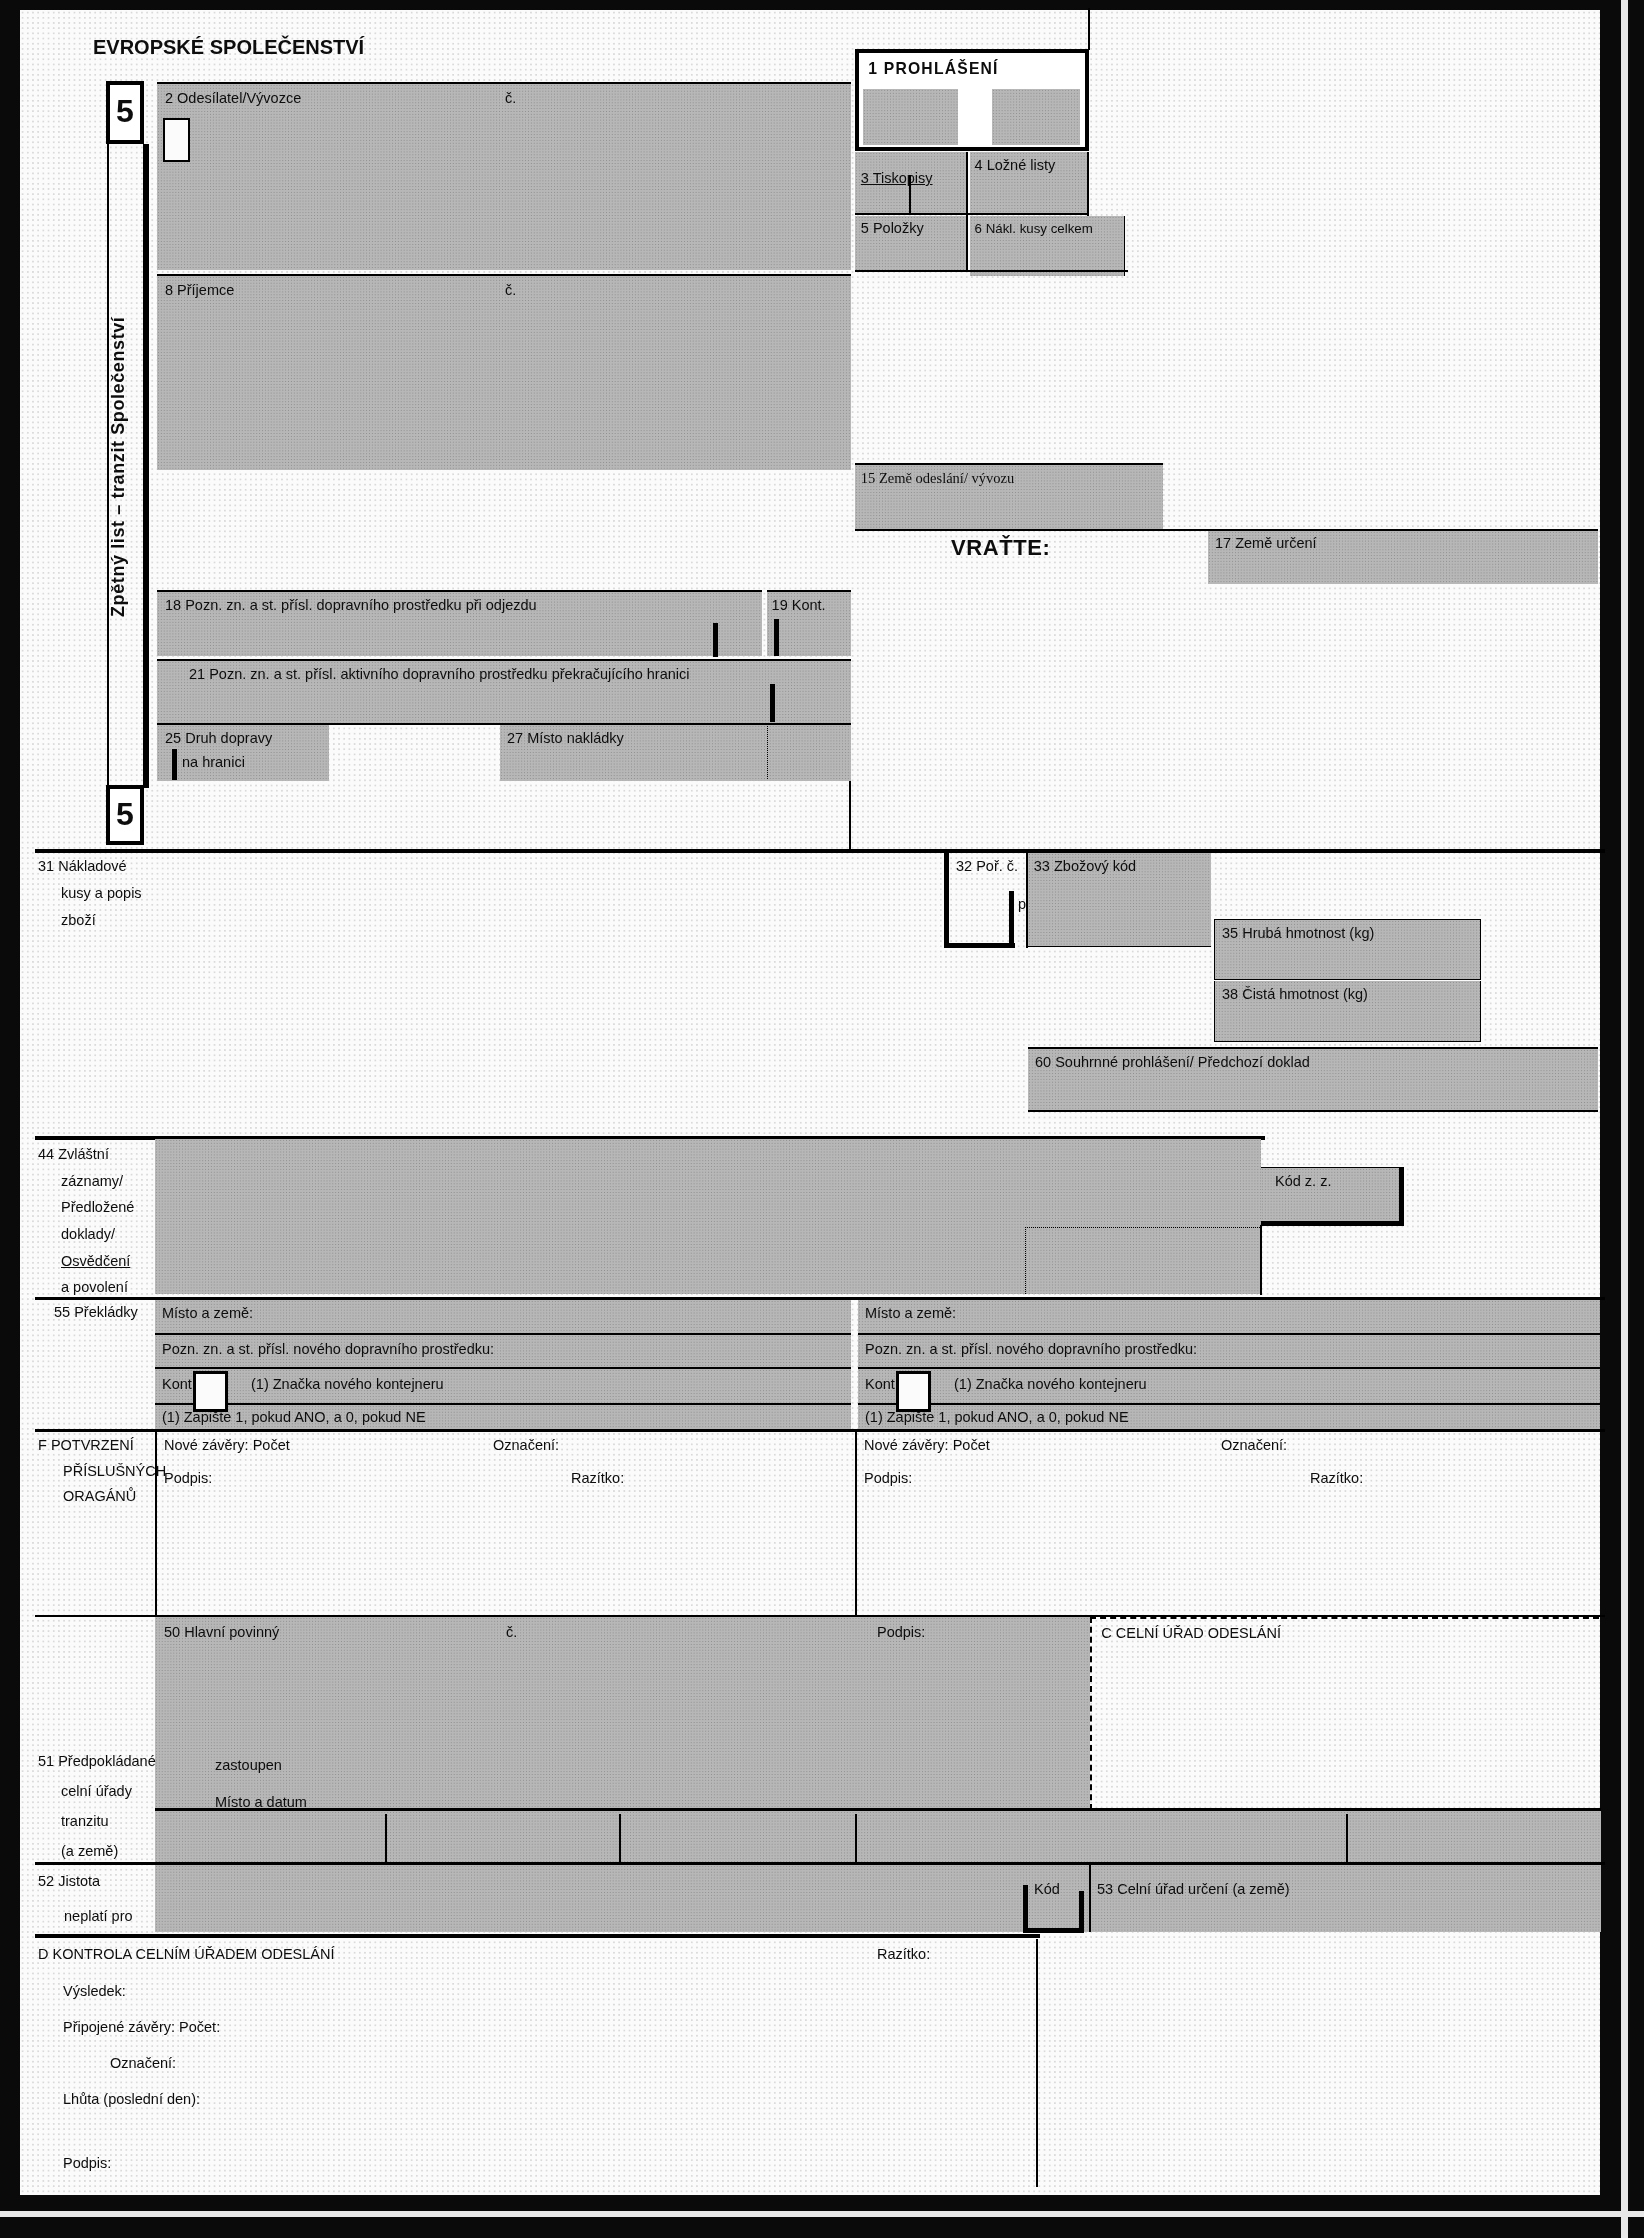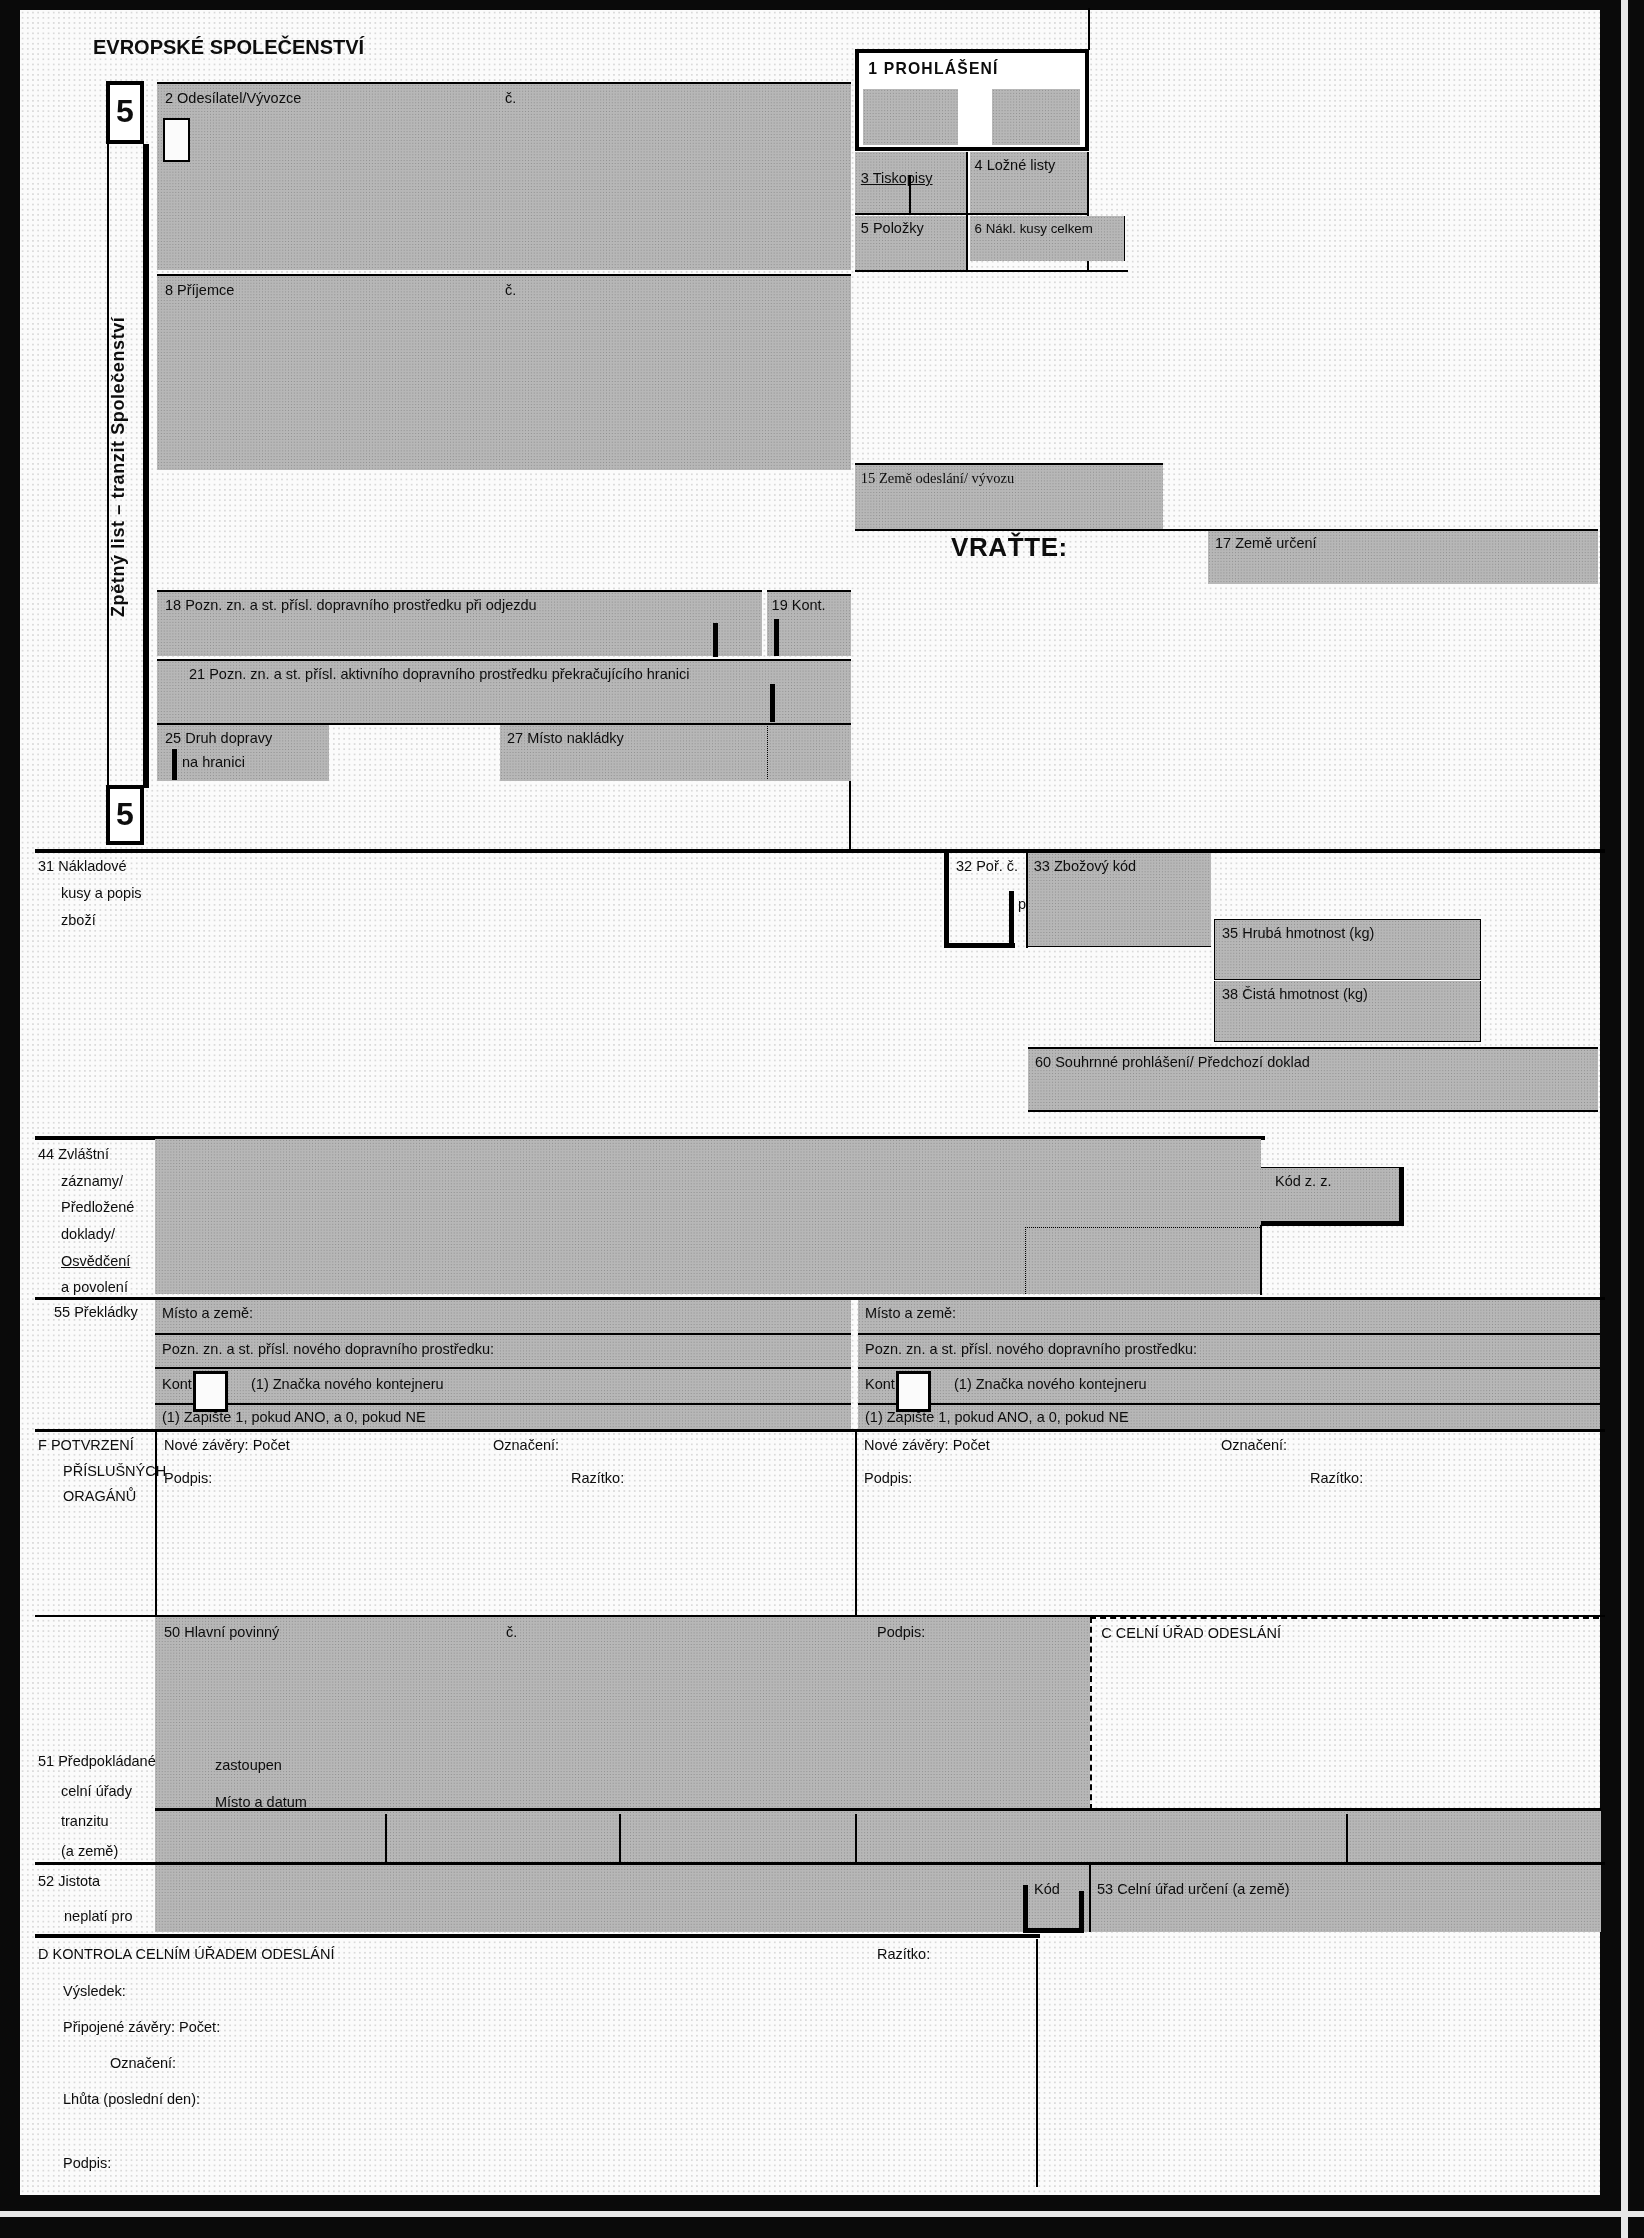--- a/index.html
+++ b/index.html
@@ -53,35 +53,35 @@
   <div class="abs grey" style="left:970px;top:152px;width:119px;height:61px;">
     <div class="abs lbl" style="left:4.6px;top:4.6px;">4   Ložné listy</div>
   </div>
   <div class="abs vl" style="left:966px;top:152px;width:2.3px;height:118px;"></div>
   <div class="abs vl" style="left:909px;top:175px;width:2.3px;height:38px;"></div>
   <div class="abs vl" style="left:1087px;top:152px;width:1.7px;height:118px;"></div>
   <div class="abs hl" style="left:855px;top:213px;width:234px;height:2.3px;"></div>
   <div class="abs grey" style="left:855px;top:216px;width:111px;height:55px;">
     <div class="abs lbl" style="left:5.8px;top:3.5px;">5   Položky</div>
   </div>
-  <div class="abs grey" style="left:970px;top:216px;width:155px;height:45px;border-right:1.7px solid #000;">
+  <div class="abs grey" style="left:970px;top:216px;width:155px;height:60px;border-right:1.7px solid #000;">
     <div class="abs lbl" style="left:4.6px;top:3.5px;font-size:13.3px;">6   Nákl. kusy celkem</div>
   </div>
   <div class="abs hl" style="left:855px;top:270px;width:273px;height:2.3px;"></div>
 
   <div class="abs grey" style="left:157px;top:274px;width:694px;height:196px;border-top:2.9px solid #000;">
     <div class="abs lbl" style="left:8px;top:5.8px;">8   Příjemce</div>
     <div class="abs lbl" style="left:348px;top:5.8px;">č.</div>
   </div>
 
   <div class="abs grey" style="left:855px;top:463px;width:308px;height:67px;border-top:2.9px solid #000;font-family:Liberation Serif, serif;">
     <div class="abs lbl" style="left:5.8px;top:4.6px;">15 Země odeslání/ vývozu</div>
   </div>
   <div class="abs hl" style="left:855px;top:529px;width:743px;height:1.7px;"></div>
-  <div class="abs lbl b" style="left:951px;top:539px;font-size:26px;letter-spacing:0.6px;">VRAŤTE:</div>
+  <div class="abs lbl b" style="left:951px;top:539px;font-size:22px;letter-spacing:0.6px;">VRAŤTE:</div>
   <div class="abs grey" style="left:1208px;top:531px;width:390px;height:53px;">
     <div class="abs lbl" style="left:7px;top:3.5px;">17 Země určení</div>
   </div>
 
   <div class="abs grey" style="left:157px;top:590px;width:605px;height:66px;border-top:2.9px solid #000;">
     <div class="abs lbl" style="left:8px;top:4.6px;">18 Pozn. zn. a st. přísl. dopravního prostředku při odjezdu</div>
   </div>
   <div class="abs vl" style="left:713px;top:623px;width:4.6px;height:34px;"></div>
   <div class="abs grey" style="left:767px;top:590px;width:84px;height:66px;border-top:2.9px solid #000;">
     <div class="abs lbl" style="left:4.6px;top:4.6px;">19 Kont.</div>

